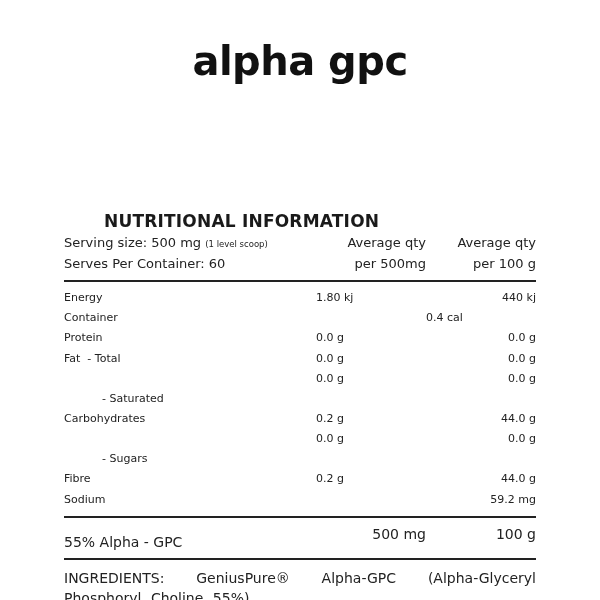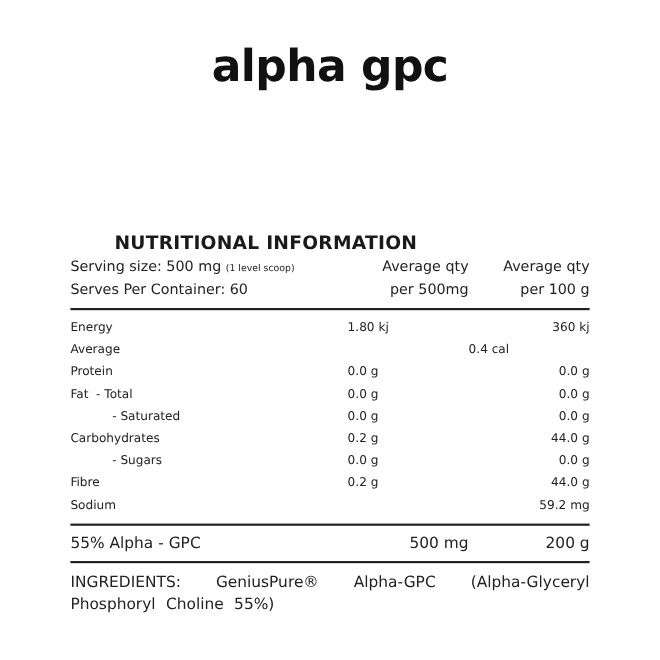--- a/index.html
+++ b/index.html
@@ -65,37 +65,37 @@
       padding-top: 6px;
       padding-bottom: 6px;
     }
     .row {
       display: flex;
       font-size: 11px;
       line-height: 20.2px;
       color: #222;
     }
     .row .label { flex: 1; white-space: pre; }
-    .row .label.indent { padding-left: 38px; }
+    .row .label.indent { padding-left: 38px; margin-top: 20px; }
     .row .v1 {
       width: 110px;
       text-align: left;
     }
     .row .v2 {
       width: 110px;
       text-align: right;
     }
     .active {
       display: flex;
       font-size: 14px;
       line-height: 20px;
       color: #222;
       padding: 6px 0 6px 0;
     }
-    .active .label { flex: 1; }
+    .active .label { flex: 1; margin-top: 8px; }
     .active .v1, .active .v2 {
       width: 110px;
       text-align: right;
     }
     .ingredients {
       font-size: 14px;
       line-height: 20px;
       color: #222;
       padding-top: 8px;
       text-align: justify;
@@ -128,24 +128,24 @@
     <div class="col">per 500mg</div>
     <div class="col">per 100 g</div>
   </div>
 
   <div class="rule" style="margin-top:6px;"></div>
 
   <div class="rows">
     <div class="row">
       <div class="label">Energy</div>
       <div class="v1">1.80 kj</div>
-      <div class="v2">360 kj</div>
+      <div class="v2">440 kj</div>
     </div>
     <div class="row">
-      <div class="label">Average</div>
+      <div class="label">Container</div>
       <div class="v1">0.4 cal</div>
     </div>
     <div class="row">
       <div class="label">Protein</div>
       <div class="v1">0.0 g</div>
       <div class="v2">0.0 g</div>
     </div>
     <div class="row">
       <div class="label">Fat  - Total</div>
       <div class="v1">0.0 g</div>
@@ -175,21 +175,21 @@
       <div class="label">Sodium</div>
       <div class="v2">59.2 mg</div>
     </div>
   </div>
 
   <div class="rule"></div>
 
   <div class="active">
     <div class="label">55% Alpha - GPC</div>
     <div class="v1">500 mg</div>
-    <div class="v2">200 g</div>
+    <div class="v2">100 g</div>
   </div>
 
   <div class="rule"></div>
 
   <div class="ingredients">
     <span class="bold">INGREDIENTS:</span>
     <span>GeniusPure® Alpha-GPC (Alpha-Glyceryl Phosphoryl Choline 55%)</span>
   </div>
 </div>
 

